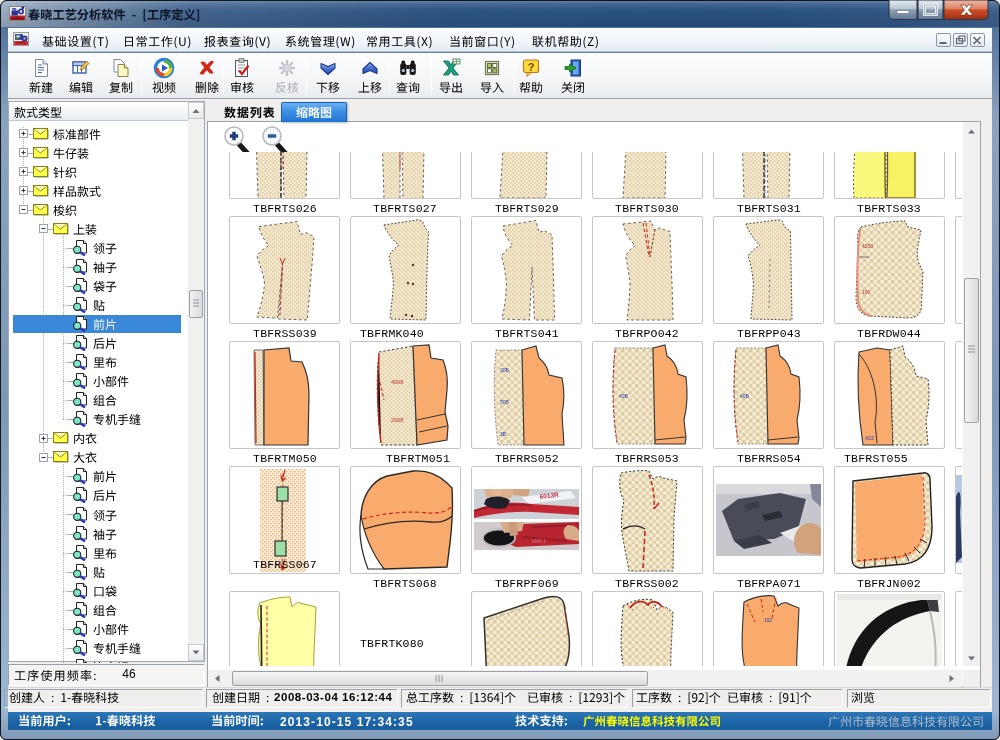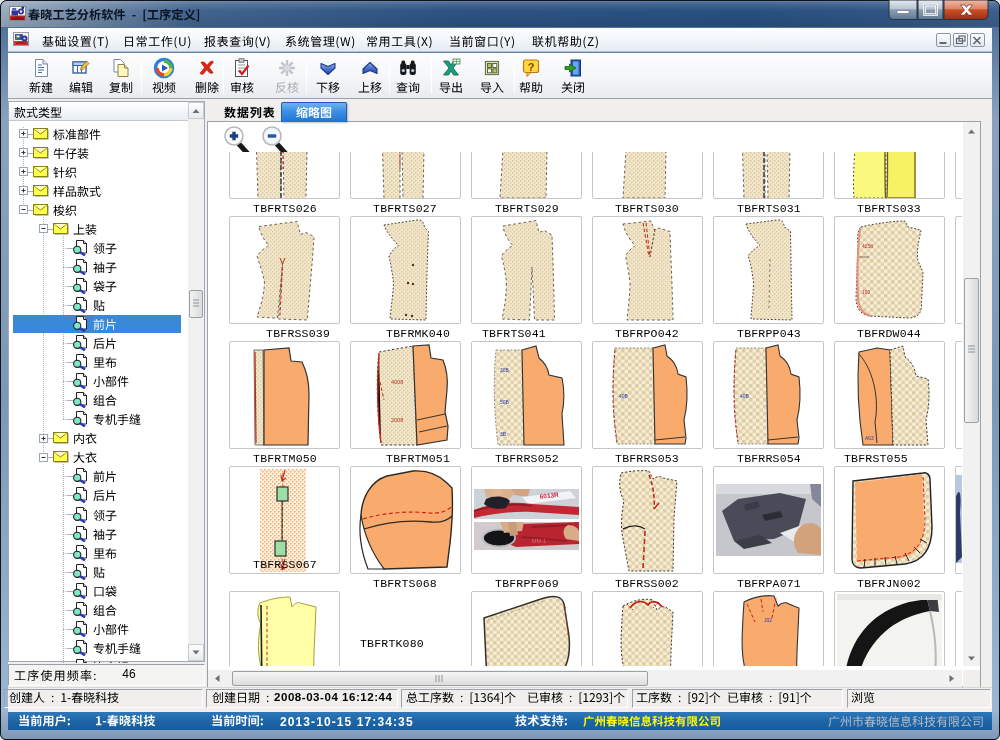--- a/index.html
+++ b/index.html
@@ -1541,23 +1541,23 @@
             <path d="M95 19 C100 40 102 60 100 80" stroke="#b8b8b4" stroke-width="2" fill="none"></path>
             <rect x="2" y="2" width="105" height="6" fill="#e8e8e4"></rect>
           </svg>
         </div>
         <div class="abs" style="left:240px;top:202px;width:90px;font:11.5px 'Liberation Mono';color:#000;text-align:center;letter-spacing:0.2px">TBFRTS026</div>
         <div class="abs" style="left:360px;top:202px;width:90px;font:11.5px 'Liberation Mono';color:#000;text-align:center;letter-spacing:0.2px">TBFRTS027</div>
         <div class="abs" style="left:482px;top:202px;width:90px;font:11.5px 'Liberation Mono';color:#000;text-align:center;letter-spacing:0.2px">TBFRTS029</div>
         <div class="abs" style="left:602px;top:202px;width:90px;font:11.5px 'Liberation Mono';color:#000;text-align:center;letter-spacing:0.2px">TBFRTS030</div>
         <div class="abs" style="left:724px;top:202px;width:90px;font:11.5px 'Liberation Mono';color:#000;text-align:center;letter-spacing:0.2px">TBFRTS031</div>
         <div class="abs" style="left:844px;top:202px;width:90px;font:11.5px 'Liberation Mono';color:#000;text-align:center;letter-spacing:0.2px">TBFRTS033</div>
-        <div class="abs" style="left:240px;top:327px;width:90px;font:11.5px 'Liberation Mono';color:#000;text-align:right;letter-spacing:0.2px">TBFRSS039</div>
-        <div class="abs" style="left:360px;top:327px;width:90px;font:11.5px 'Liberation Mono';color:#000;text-align:right;letter-spacing:0.2px">TBFRMK040</div>
-        <div class="abs" style="left:482px;top:327px;width:90px;font:11.5px 'Liberation Mono';color:#000;text-align:left;letter-spacing:0.2px">TBFRTS041</div>
+        <div class="abs" style="left:240px;top:327px;width:90px;font:11.5px 'Liberation Mono';color:#000;text-align:center;letter-spacing:0.2px">TBFRSS039</div>
+        <div class="abs" style="left:360px;top:327px;width:90px;font:11.5px 'Liberation Mono';color:#000;text-align:left;letter-spacing:0.2px">TBFRMK040</div>
+        <div class="abs" style="left:482px;top:327px;width:90px;font:11.5px 'Liberation Mono';color:#000;text-align:center;letter-spacing:0.2px">TBFRTS041</div>
         <div class="abs" style="left:602px;top:327px;width:90px;font:11.5px 'Liberation Mono';color:#000;text-align:center;letter-spacing:0.2px">TBFRPO042</div>
         <div class="abs" style="left:724px;top:327px;width:90px;font:11.5px 'Liberation Mono';color:#000;text-align:center;letter-spacing:0.2px">TBFRPP043</div>
         <div class="abs" style="left:844px;top:327px;width:90px;font:11.5px 'Liberation Mono';color:#000;text-align:center;letter-spacing:0.2px">TBFRDW044</div>
         <div class="abs" style="left:240px;top:452px;width:90px;font:11.5px 'Liberation Mono';color:#000;text-align:center;letter-spacing:0.2px">TBFRTM050</div>
         <div class="abs" style="left:360px;top:452px;width:90px;font:11.5px 'Liberation Mono';color:#000;text-align:right;letter-spacing:0.2px">TBFRTM051</div>
         <div class="abs" style="left:482px;top:452px;width:90px;font:11.5px 'Liberation Mono';color:#000;text-align:center;letter-spacing:0.2px">TBFRRS052</div>
         <div class="abs" style="left:602px;top:452px;width:90px;font:11.5px 'Liberation Mono';color:#000;text-align:center;letter-spacing:0.2px">TBFRRS053</div>
         <div class="abs" style="left:724px;top:452px;width:90px;font:11.5px 'Liberation Mono';color:#000;text-align:center;letter-spacing:0.2px">TBFRRS054</div>
         <div class="abs" style="left:844px;top:452px;width:90px;font:11.5px 'Liberation Mono';color:#000;text-align:left;letter-spacing:0.2px">TBFRST055</div>
         <div class="abs" style="left:240px;top:558px;width:90px;font:11.5px 'Liberation Mono';color:#000;text-align:center;letter-spacing:0.2px">TBFRSS067</div>

